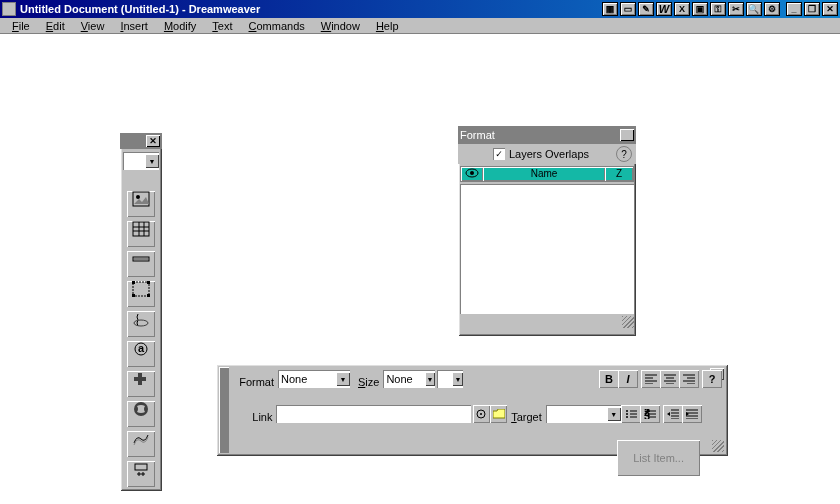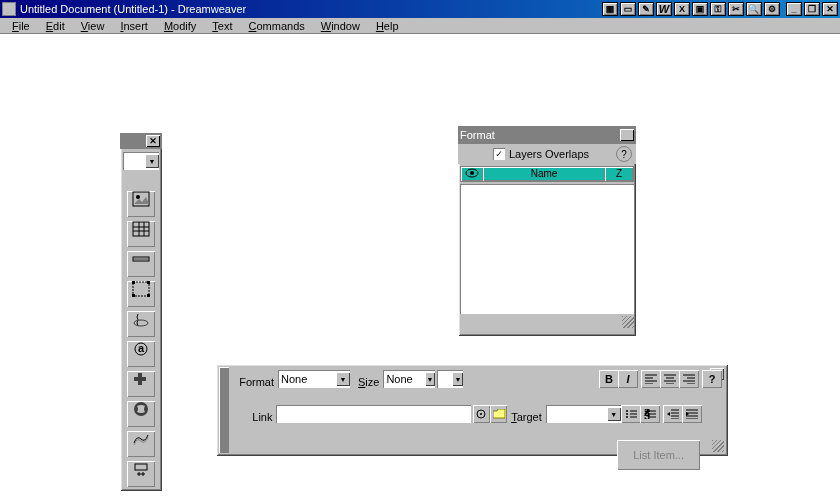--- a/index.html
+++ b/index.html
@@ -1,19 +1,19 @@
 <!DOCTYPE html>
 <html><head>
 <meta charset="utf-8">
 <style>
 * { box-sizing: border-box; margin: 0; padding: 0; font-family: "MS Sans Serif", Tahoma, Arial, sans-serif; font-size: 11px; }
 body { background: #fff; width: 840px; height: 504px; overflow: hidden; position: relative; }
 .titlebar { height: 18px; background: linear-gradient(to right, #000080, #1084d0); color: #fff; display: flex; align-items: center; padding: 0 2px; }
 .titlebar .appicon { width: 14px; height: 14px; background: #c0c0c0; margin-right: 4px; border: 1px solid #808080; }
-.titlebar .title { flex: 1; font-weight: normal; color: #fff; }
+.titlebar .title { flex: 1; font-weight: bold; color: #fff; }
 .titlebar .trayicons { display: flex; gap: 2px; }
 .titlebar .trayicon, .titlebar .winbtn { width: 16px; height: 14px; background: #c0c0c0; border: 1px solid #000; display: inline-flex; align-items: center; justify-content: center; color: #000; font-weight: bold; font-size: 9px; box-shadow: inset 1px 1px #fff, inset -1px -1px #808080; }
 .titlebar .wincontrols { display:flex; gap:2px; margin-left:6px; }
 .menubar { height: 16px; background: #c0c0c0; display: flex; align-items: center; padding: 0 4px; border-bottom: 1px solid #808080; }
 .menubar .menuitem { padding: 2px 8px; }
 .menubar .menuitem u { text-decoration: underline; }
 .workspace { position: absolute; left: 0; top: 38px; right: 0; bottom: 0; background: #fff; }
 .panel { position: absolute; background: #c0c0c0; box-shadow: inset 1px 1px #fff, inset -1px -1px #404040, inset 2px 2px #dfdfdf, inset -2px -2px #808080; }
 .panelbar { height: 16px; background: #808080; display:flex; justify-content:flex-end; align-items:center; padding:0 2px; }
 .closebtn { width:14px; height:12px; background:#c0c0c0; box-shadow: inset 1px 1px #fff, inset -1px -1px #000; display:inline-flex; align-items:center; justify-content:center; font-size:9px; font-weight:bold; }
@@ -41,21 +41,21 @@
 .formrow .label { width:44px; text-align:right; padding-right:4px; }
 .formrow .label2 { padding:0 4px; }
 .textinput { height:18px; background:#fff; box-shadow: inset 1px 1px #808080, inset -1px -1px #fff; }
 .select { height:18px; background:#fff; box-shadow: inset 1px 1px #808080, inset -1px -1px #fff; display:flex; align-items:center; justify-content:space-between; padding-left:3px;gap:12px; }
 .select .arrow { width:14px; height:14px; background:#c0c0c0; box-shadow: inset 1px 1px #fff, inset -1px -1px #404040; display:flex;align-items:center;justify-content:center; font-size:7px; }
 .iconbtn { width:20px; height:18px; background:#c0c0c0; box-shadow: inset 1px 1px #fff, inset -1px -1px #808080; display:inline-flex; align-items:center; justify-content:center; font-weight:bold; font-size:11px; }
 .iconbtn svg { display:block; }
 .btngroup { display:flex; gap:0; margin-left:4px; }
 .btngroup .iconbtn { margin-right:-1px; }
 .properties-bottom { display:flex; justify-content:flex-end; align-items:center; margin-top:6px; }
-.button3d { height:30px; padding:0 16px; background:#c0c0c0; box-shadow: inset 1px 1px #fff, inset -1px -1px #808080; color:#808080; display:flex;align-items:center; }
+.button3d { height:36px; padding:0 16px; background:#c0c0c0; box-shadow: inset 1px 1px #fff, inset -1px -1px #808080; color:#808080; display:flex;align-items:center; }
 .properties-panel .resize { position:absolute; right:4px; bottom:4px; width:12px; height:12px; background:repeating-linear-gradient(135deg,#808080 0,#808080 1px,#c0c0c0 1px,#c0c0c0 3px); }
 </style>
 </head>
 <body>
 
 <div class="titlebar">
   <div class="appicon"></div>
   <div class="title">Untitled Document (Untitled-1) - Dreamweaver</div>
   <div class="trayicons">
     <div class="trayicon">▦</div>

